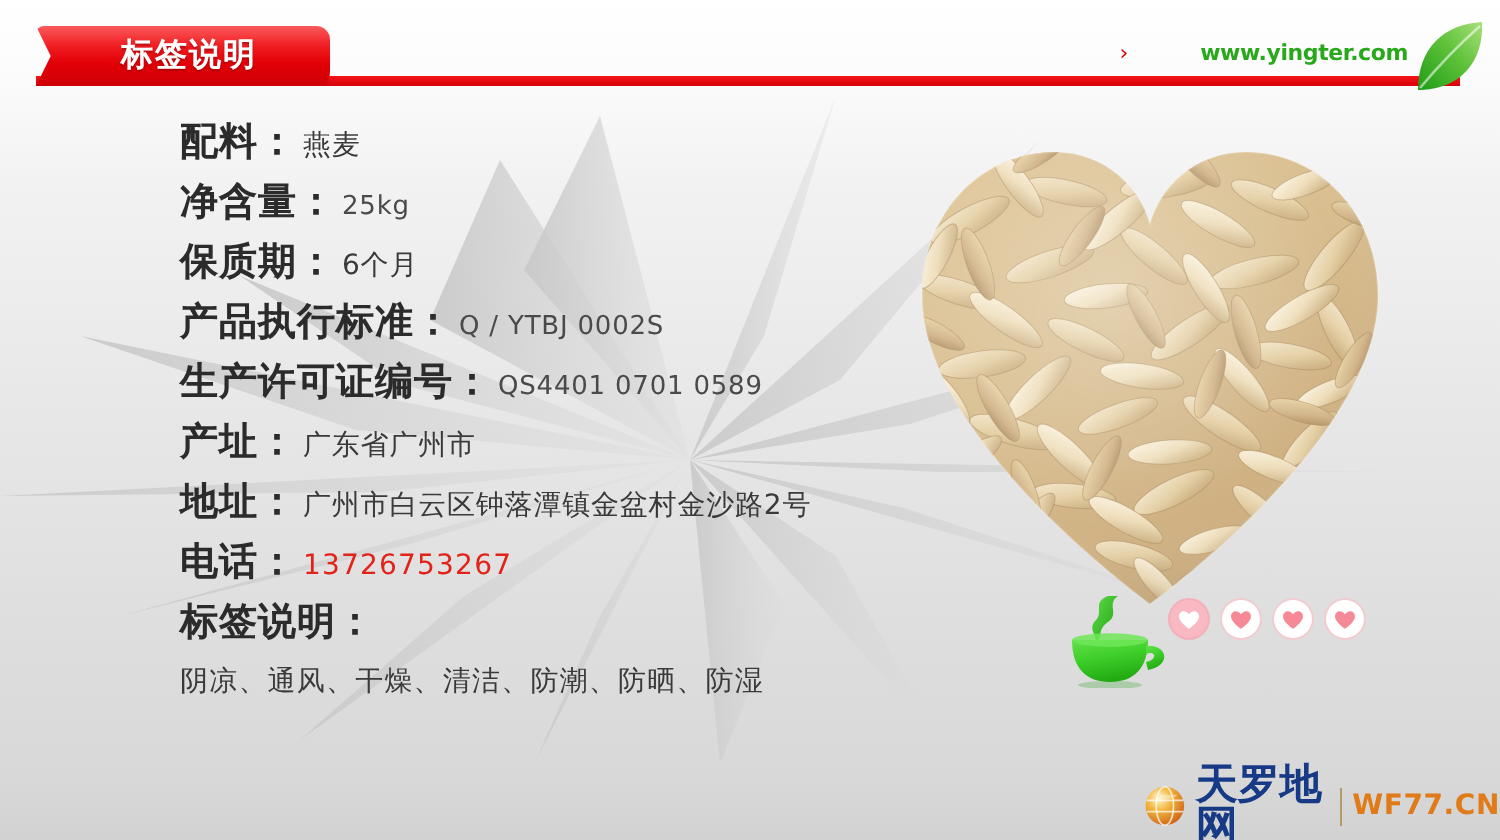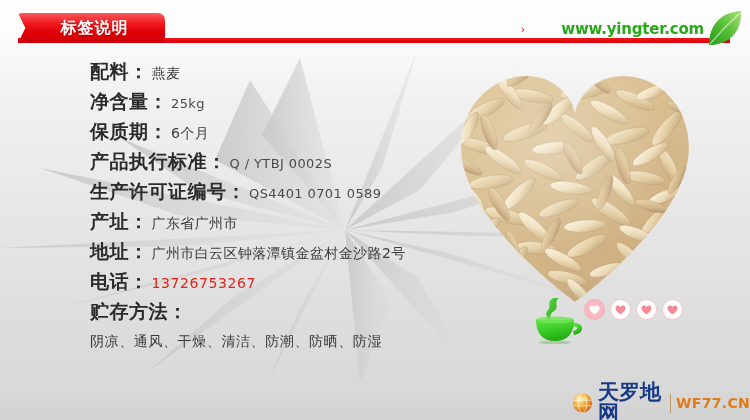--- a/index.html
+++ b/index.html
@@ -81,21 +81,21 @@
     align-items: center;
     gap: 4px;
   }
   #site-url-arrow {
     color: #e00009;
     font-size: 11px;
     line-height: 1;
   }
   #site-url-text {
     color: #2aa81c;
-    font-size: 15px;
+    font-size: 11px;
     font-weight: bold;
     letter-spacing: -0.2px;
     text-shadow: 0 1px 0 rgba(255,255,255,0.7);
     margin-left: 32px;
   }
   #leaf-icon {
     position: absolute;
     right: 6px;
     top: 8px;
     width: 40px;
@@ -287,21 +287,21 @@
     <div class="info-line">
       <span class="info-label">产址：</span><span class="info-value cn">广东省广州市</span>
     </div>
     <div class="info-line">
       <span class="info-label">地址：</span><span class="info-value cn">广州市白云区钟落潭镇金盆村金沙路2号</span>
     </div>
     <div class="info-line">
       <span class="info-label">电话：</span><span class="info-value phone">13726753267</span>
     </div>
     <div class="info-line">
-      <span class="info-label">贮存方法：</span>
+      <span class="info-label">标签说明：</span>
     </div>
     <div class="info-line storage-detail">阴凉、通风、干燥、清洁、防潮、防晒、防湿</div>
   </div>
 
   <svg id="heart-graphic" viewBox="0 0 240 235">
     <defs>
       <clipPath id="heartClip">
         <path d="M120 232
                  C 120 232, 6 150, 6 78
                  C 6 34, 38 6, 72 6

